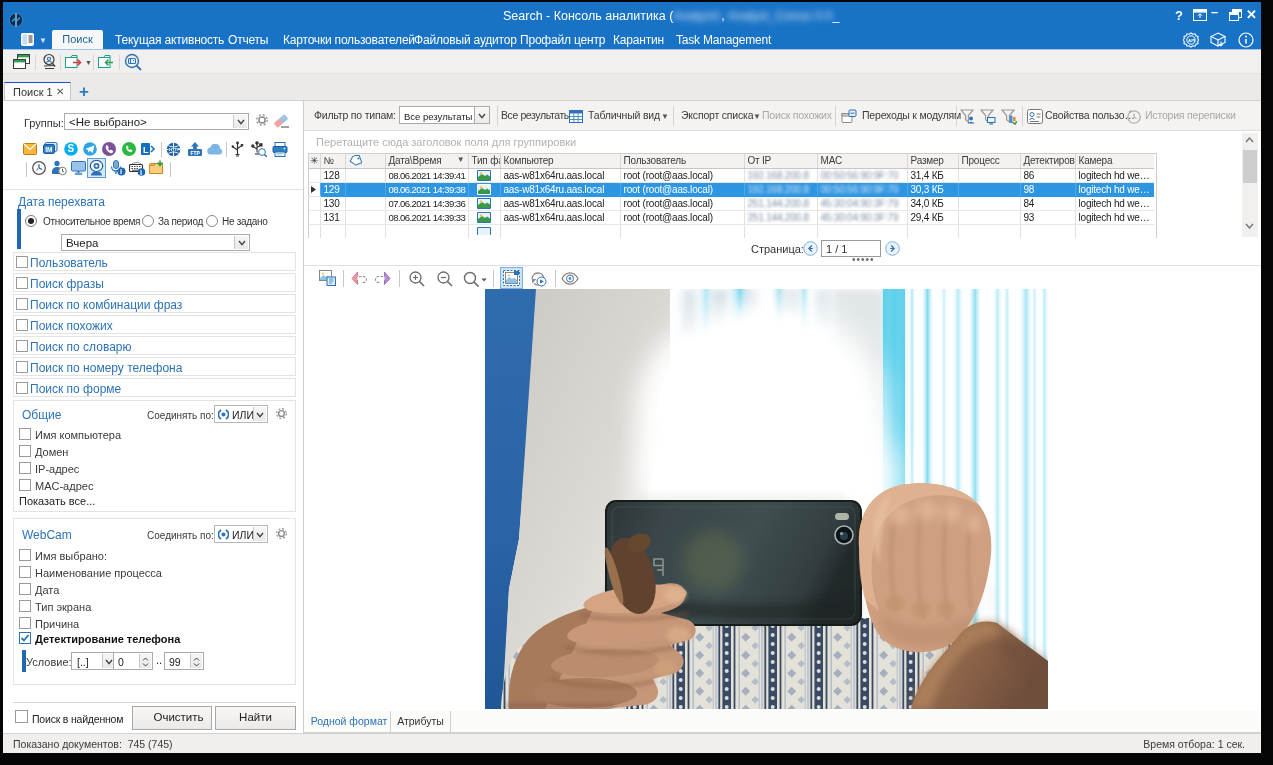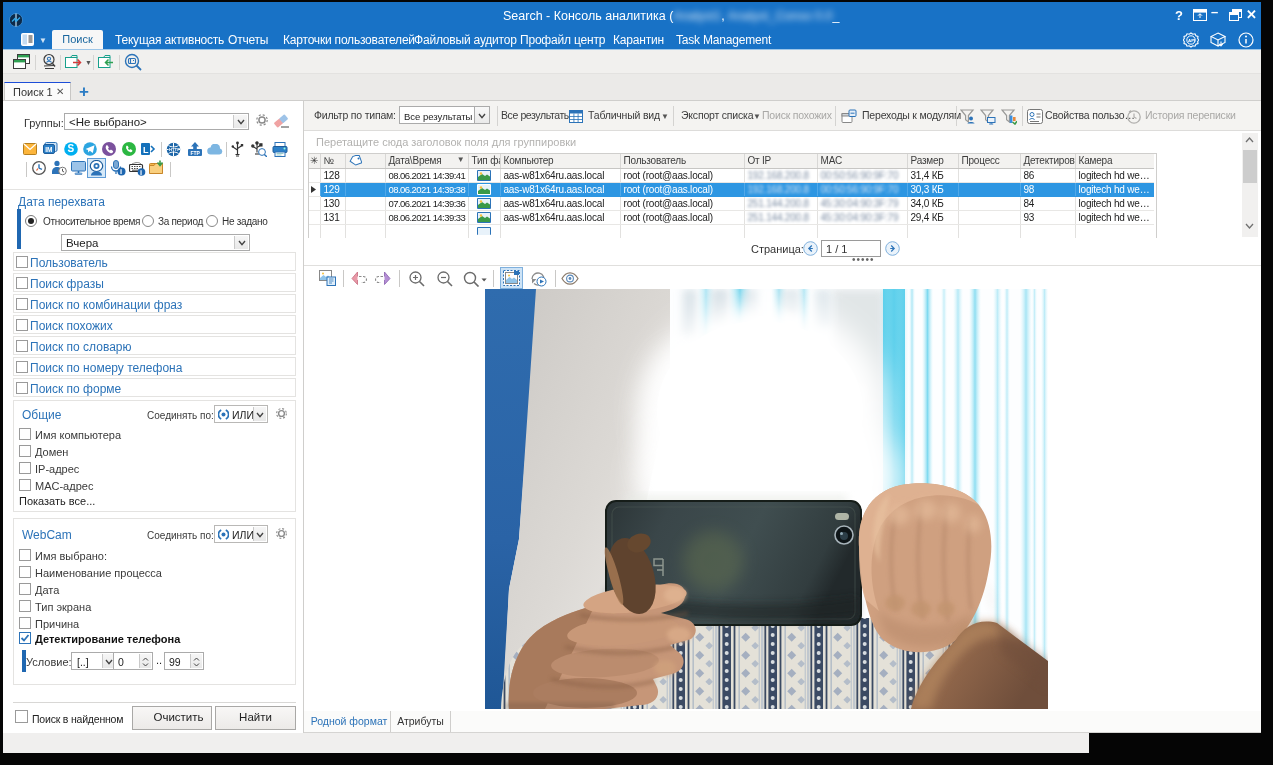--- a/index.html
+++ b/index.html
@@ -916,14 +916,18 @@
 
       <rect x="20" y="414" width="110" height="6" fill="#6b4f3c" opacity=".3" filter="url(#b2)"></rect>
     </svg>
     </div>
     <div id="phototabs">
       <div class="ptab" style="left:4px;width:83px;color:#2c73b8;font-size:10.5px;white-space:nowrap;"><span style="position:relative;top:4px;">Родной формат</span></div>
       <div class="ptab" style="left:87px;width:60px;color:#333;font-size:10.5px;"><span style="position:relative;top:4px;">Атрибуты</span></div>
     </div>
   </div>
 
+  <div id="statusbar">
+    <span style="position:absolute;left:10px;top:4px;">Показано документов:&nbsp; 745 (745)</span>
+    <span style="position:absolute;right:16px;top:4px;">Время отбора: 1 сек.</span>
+  </div>
 </div>
   </div>
 
 </body></html>

